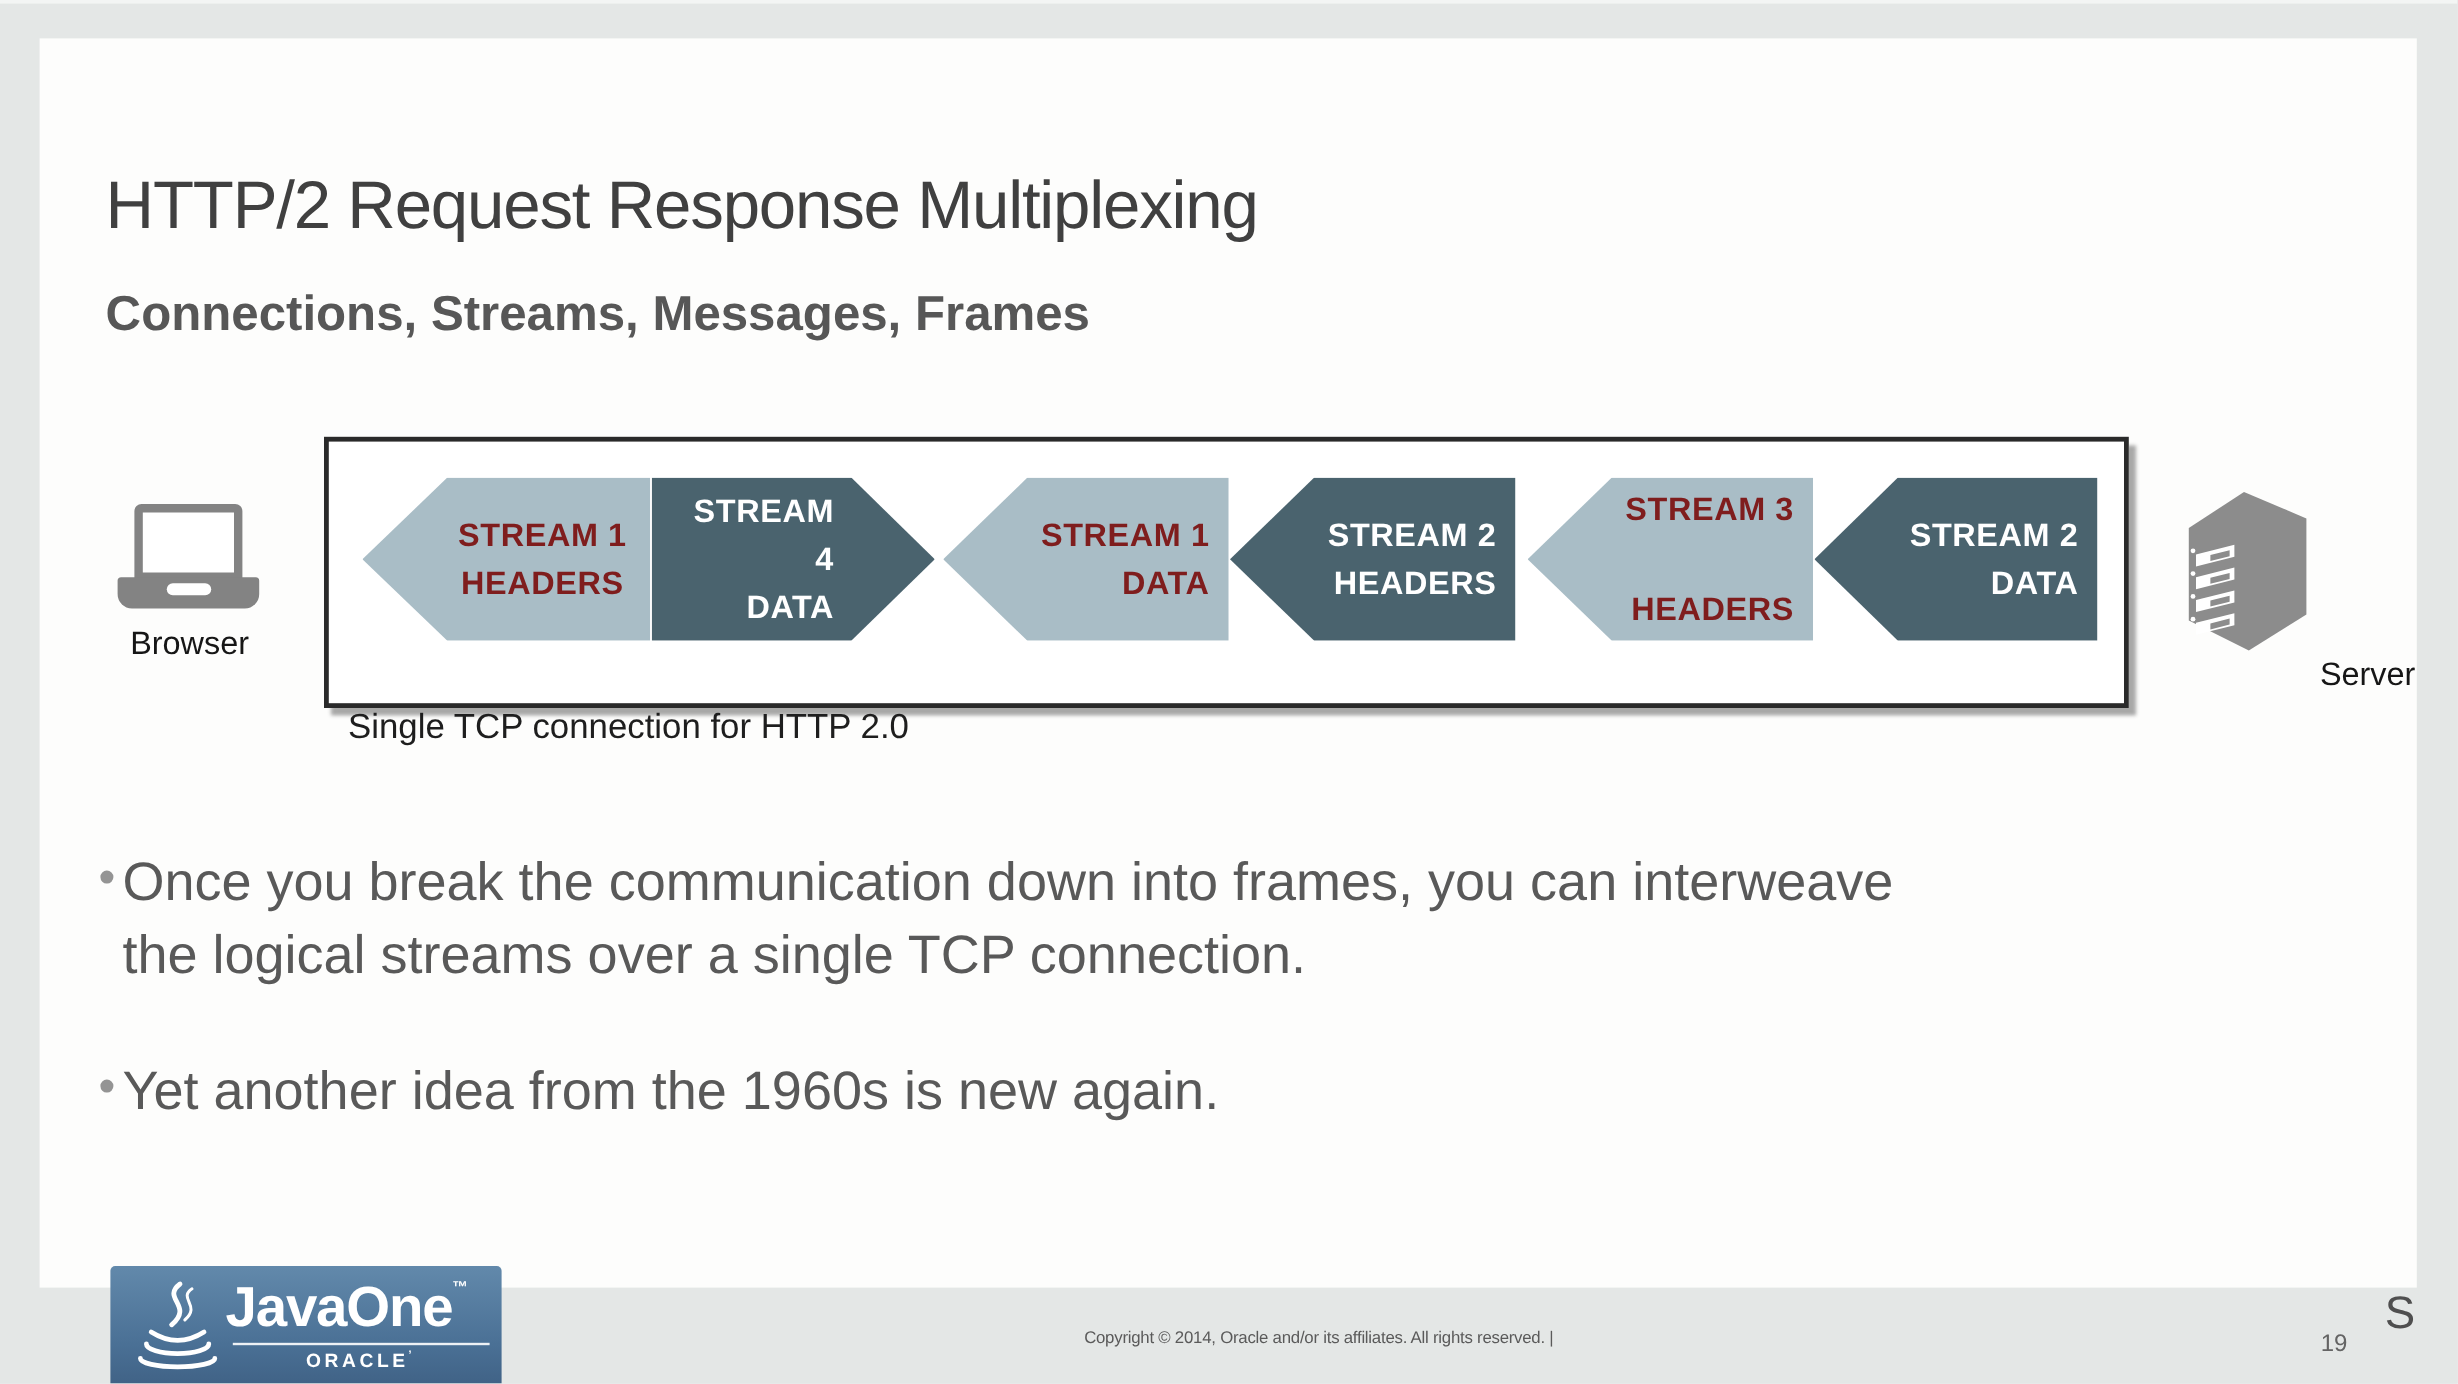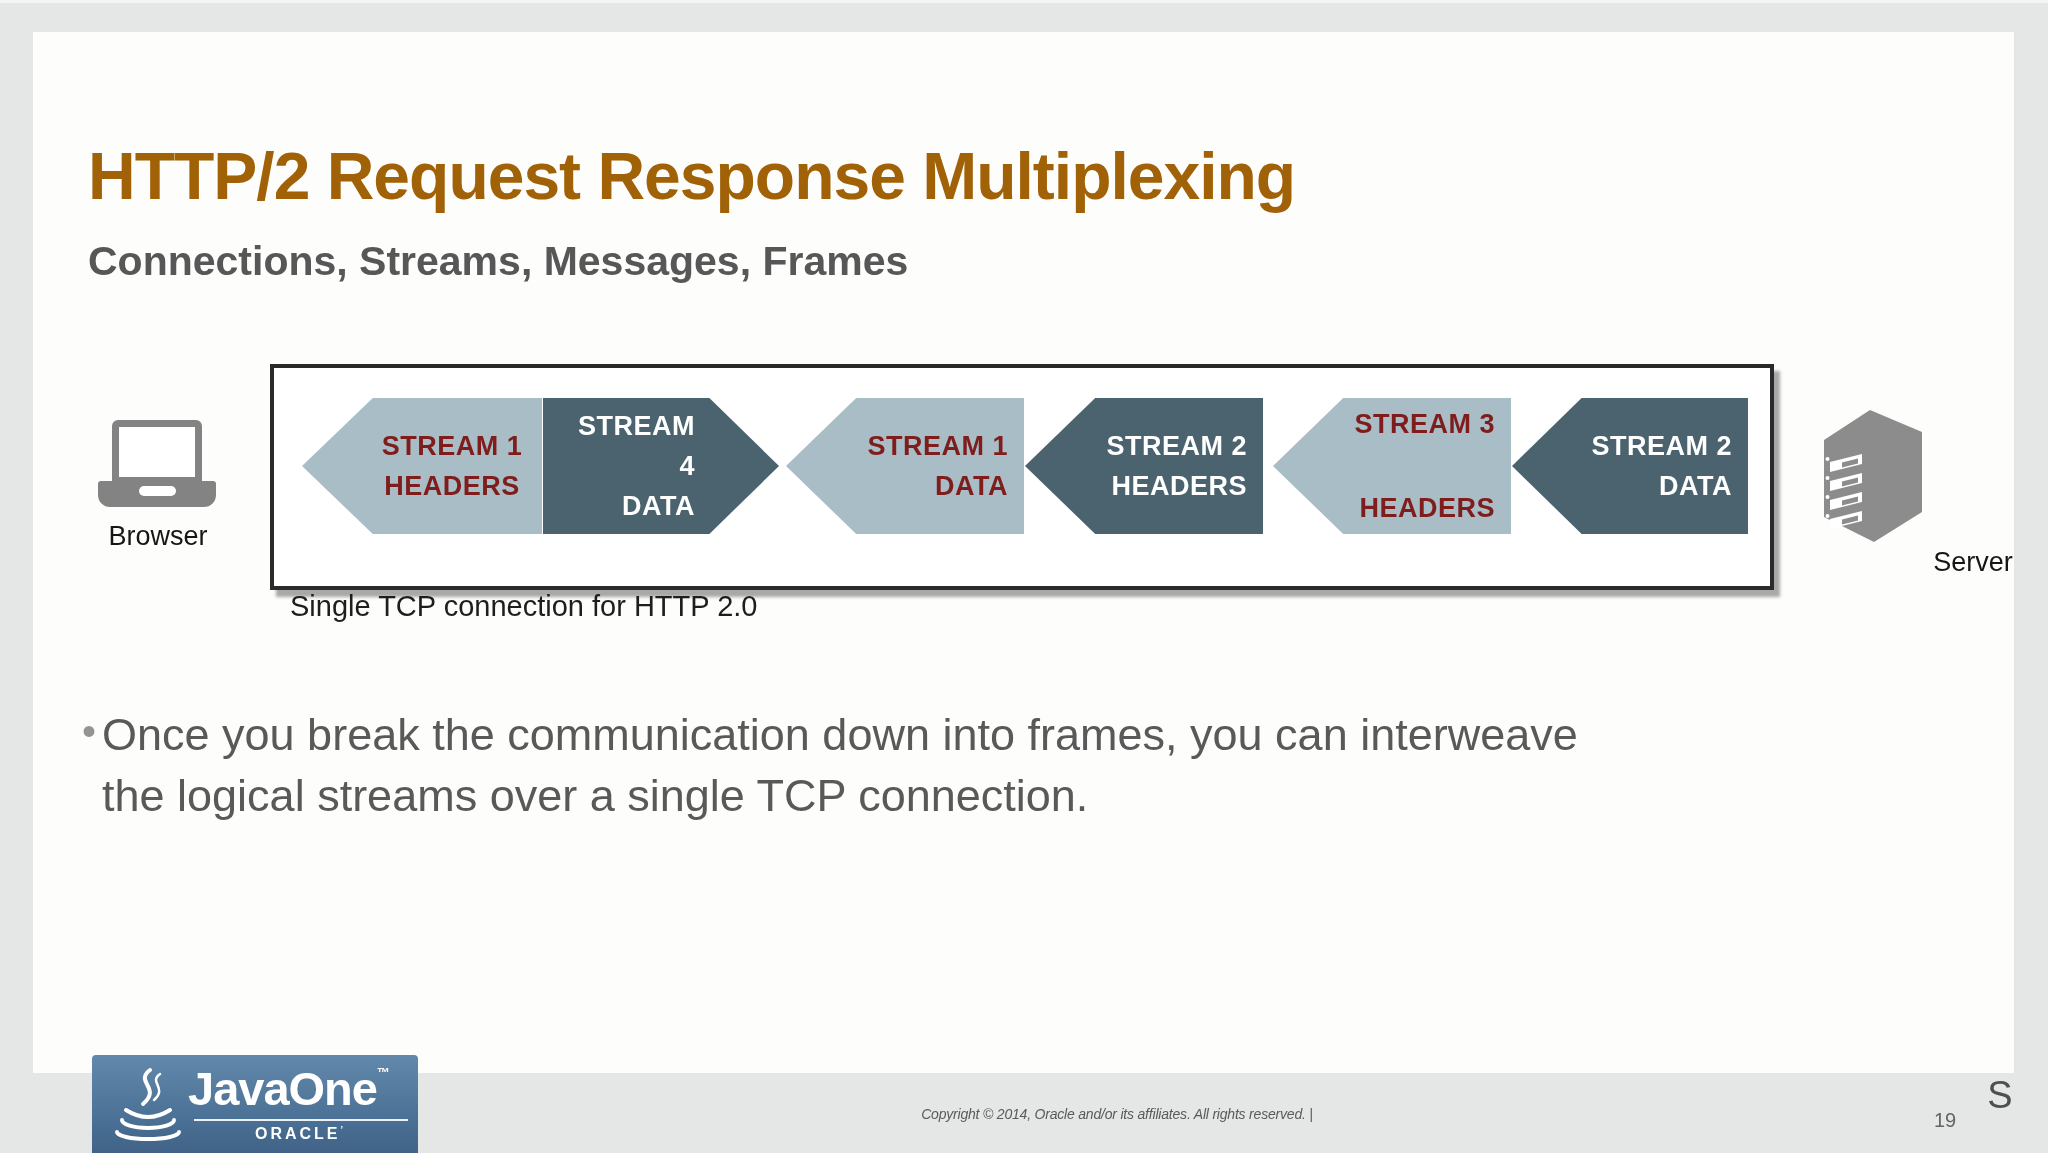--- a/index.html
+++ b/index.html
@@ -2,22 +2,22 @@
 <html><head>
 <meta charset="utf-8">
 <style>
   html,body{margin:0;padding:0;background:#e4e7e6;}
   #canvas{position:relative;width:2048px;height:1153px;background:#e4e7e6;overflow:hidden;
           font-family:"Liberation Sans",sans-serif;}
   .topline{position:absolute;left:0;top:0;width:2048px;height:3px;background:#f3f5f4;}
 
   .slide{position:absolute;left:33px;top:32px;width:1981px;height:1041px;background:#fdfdfc;}
 
-  .title{position:absolute;left:88px;top:138px;width:1700px;font-size:66px;font-weight:700;
-         color:#a16207;letter-spacing:-1px;}
+  .title{position:absolute;left:88px;top:138px;width:1700px;font-size:56px;font-weight:400;
+         color:#404040;letter-spacing:-1px;}
   .subtitle{position:absolute;left:88px;top:238px;width:1400px;font-size:41px;font-weight:700;
             color:#575757;}
 
   
   .tcp-box{position:absolute;left:270px;top:364px;width:1504px;height:226px;background:#ffffff;
            border:4px solid #2a2a2a;box-sizing:border-box;box-shadow:6px 7px 3px rgba(40,40,40,.4);}
   .frame{position:absolute;top:30px;height:136px;display:flex;flex-direction:column;
          justify-content:center;box-sizing:border-box;font-weight:700;font-size:27px;
          letter-spacing:.5px;line-height:40px;}
   .frame.light{background:#a9bdc6;color:#7f1d1d;}
@@ -59,22 +59,22 @@
                 background:linear-gradient(180deg,#6289ab 0%,#4a7095 55%,#3a5a7d 100%);}
   .logo-cup{position:absolute;left:18px;top:10px;}
   .logo-brand{position:absolute;left:96px;top:6px;width:226px;color:#ffffff;font-size:47px;
               font-weight:700;letter-spacing:-1px;white-space:nowrap;}
   .logo-tm{font-size:13px;font-weight:700;vertical-align:28px;letter-spacing:0;}
   .logo-line{position:absolute;left:102px;top:64px;width:214px;height:2px;background:#ffffff;opacity:.9;}
   .logo-company{position:absolute;left:96px;top:69px;width:222px;text-align:center;color:#ffffff;
                 font-size:16px;font-weight:700;letter-spacing:3px;}
   .logo-company-mark{font-size:9px;vertical-align:7px;letter-spacing:0;}
 
-  .copyright{position:absolute;left:617px;top:1106px;width:1000px;text-align:center;font-size:14px;
-             letter-spacing:-.2px;color:#5a5a5a;font-style:italic;}
+  .copyright{position:absolute;left:599px;top:1106px;width:1000px;text-align:center;font-size:14px;
+             letter-spacing:-.2px;color:#5a5a5a;}
   .slide-number{position:absolute;left:1915px;top:1109px;width:60px;text-align:center;font-size:20px;
                 color:#646464;}
   .overlay-s{position:absolute;left:1975px;top:1074px;width:50px;text-align:center;font-size:38px;
              color:#4f4f4f;}
 </style>
 </head>
 <body>
 
 <div id="canvas">
   <div class="topline"></div>
@@ -134,20 +134,21 @@
       <polygon points="30,79.5 46,75.5 46,80.5 30,84.5"></polygon>
       <polygon points="30,98.5 46,94.5 46,99.5 30,103.5"></polygon>
       <polygon points="30,117.5 46,113.5 46,118.5 30,122.5"></polygon>
     </g>
   </svg>
   <div class="node-label server-label">Server</div>
 
   <ul class="bullets">
     <li>Once you break the communication down into frames, you can interweave
 the logical streams over a single TCP connection.</li>
+    <li>Yet another idea from the 1960s is new again.</li>
   </ul>
 
   <div class="javaone-logo">
     <svg class="logo-cup" width="76" height="78" viewBox="0 0 76 78">
       <g fill="none" stroke="#ffffff" stroke-linecap="round">
         <path d="M40 5 C24 17, 52 23, 33 39" stroke-width="4"></path>
         <path d="M50 9 C38 17, 58 23, 44 35" stroke-width="2.5"></path>
         <path d="M16 45 q22 14 44 0" stroke-width="4"></path>
         <path d="M12 55 a26 8 0 0 0 52 0" stroke-width="4"></path>
         <path d="M7 67 a31 7 0 0 0 62 0" stroke-width="4"></path>

